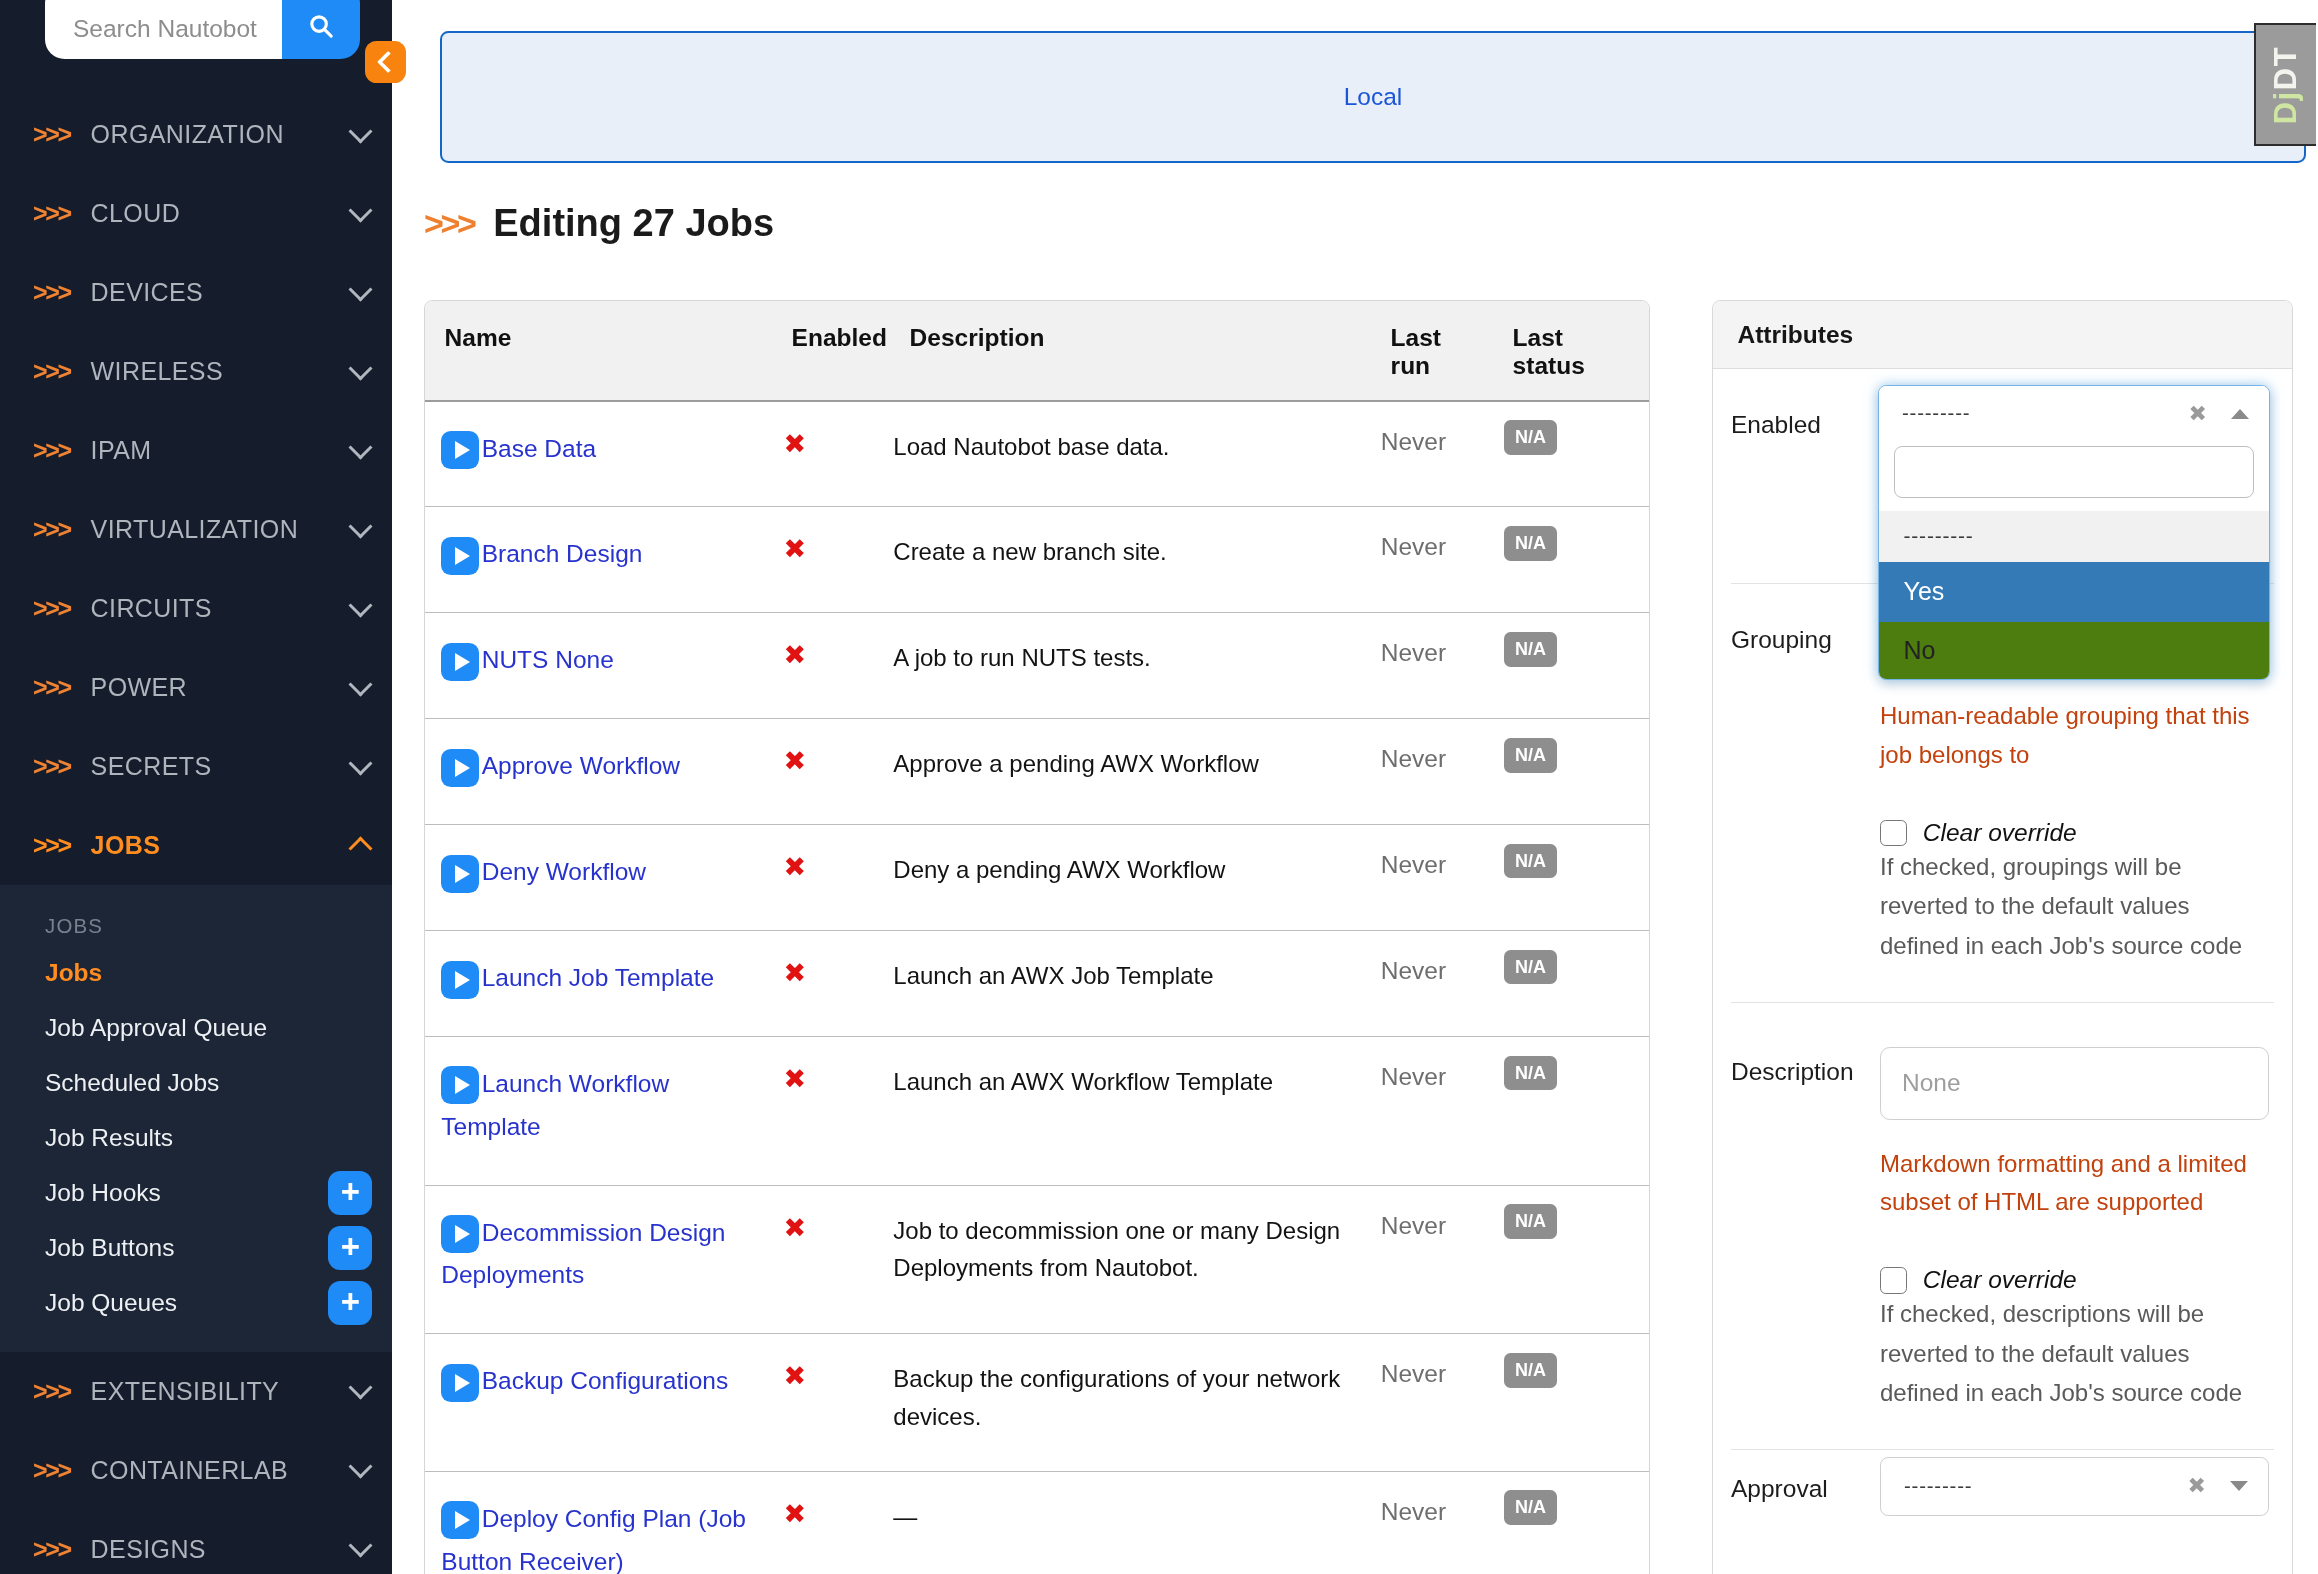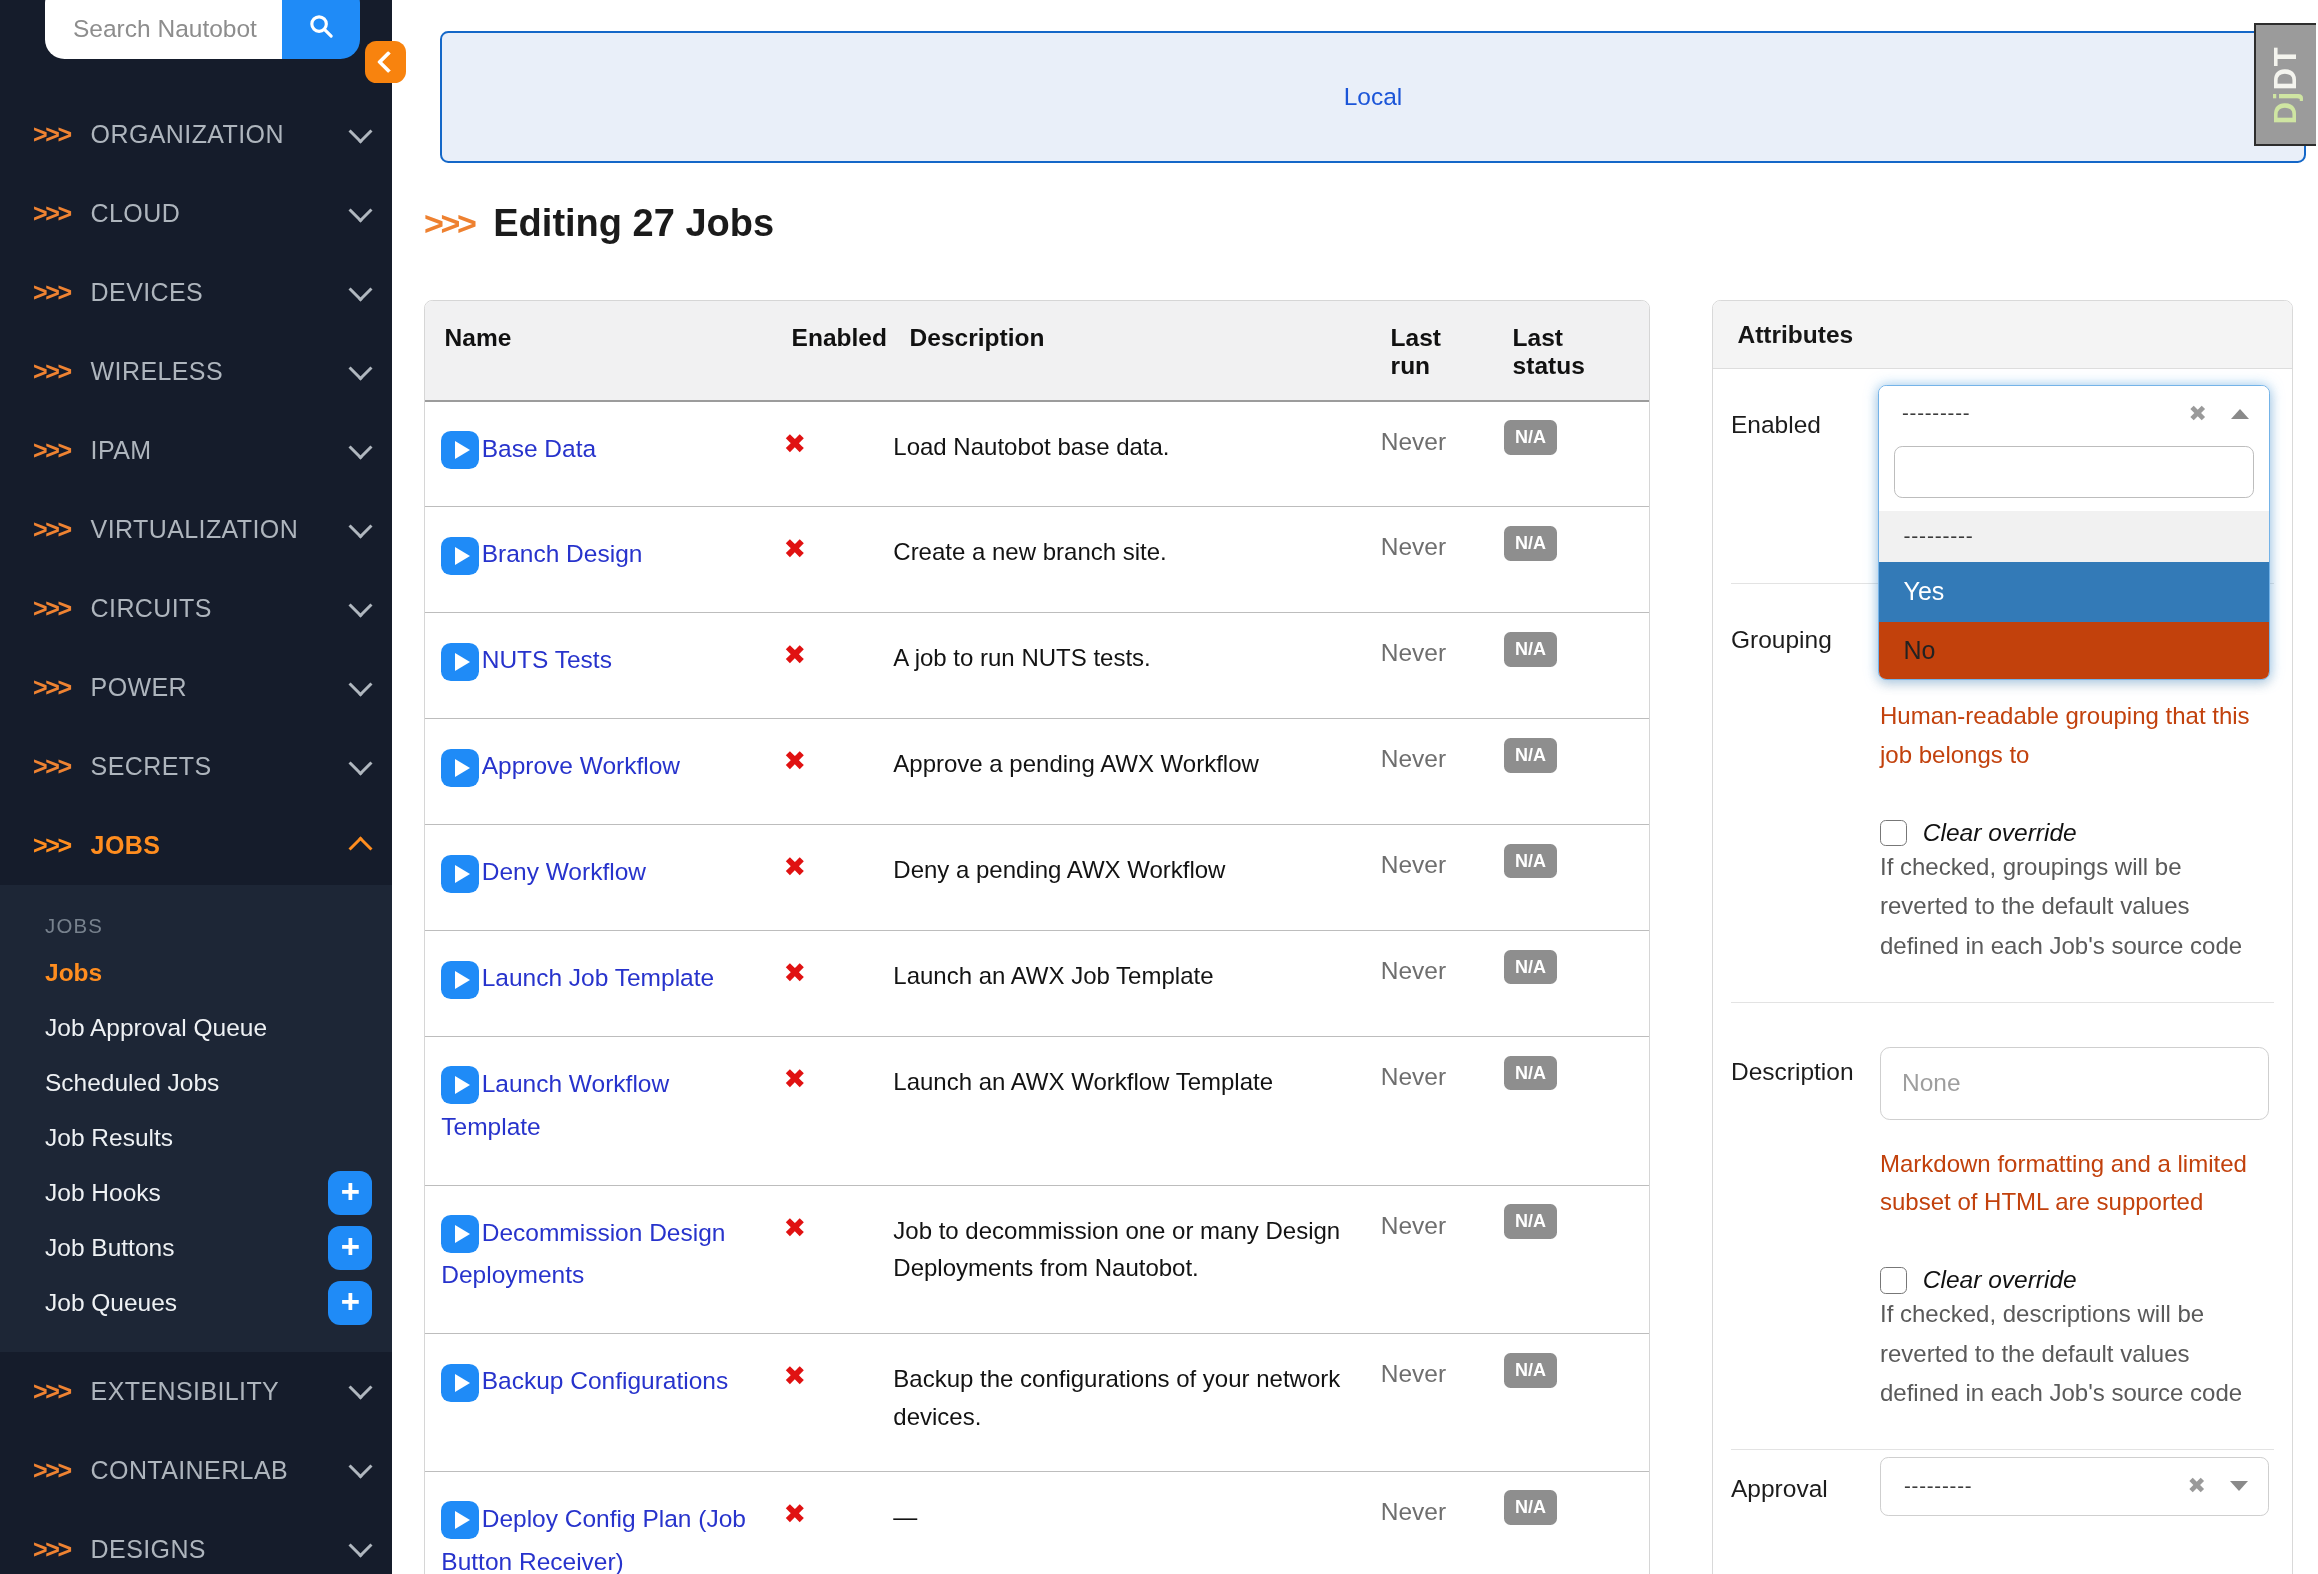--- a/index.html
+++ b/index.html
@@ -88,21 +88,21 @@
   .group-approval .group-label { padding-top:18px; }
 
   
   .sel2-open { position:absolute; left:1878px; top:385px; width:390px; z-index:50; background:#fff; border:1.6px solid #74b3e8; border-radius:8.2px; box-shadow:0 0 13px rgba(82,168,236,0.55), 0 4.9px 11.4px rgba(0,0,0,0.12); overflow:hidden; }
   .sel2-top { height:55px; display:flex; align-items:center; padding:0 19.6px 0 23px; background:#fff; }
   .sel2-search-wrap { padding:4.9px 14.7px 13px 14.7px; }
   .sel2-search { width:100%; box-sizing:border-box; height:52px; border:1.6px solid #bdbdbd; border-radius:8.2px; outline:none; font-size:23px; padding:0 16.3px; font-family:inherit; }
   .sel2-opt { display:flex; align-items:center; padding-left:24.5px; font-size:21px; color:#3a3a3a; cursor:pointer; }
   .opt-placeholder { height:51px; background:#f1f1f1; letter-spacing:0.8px; }
   .opt-highlight { height:60px; background:#337ab7; color:#fff; font-size:25px; font-weight:500; }
-  .opt-normal { height:57px; background:#c2410c; color:#222; font-size:25px; }
+  .opt-normal { height:57px; background:#4d7c0f; color:#222; font-size:25px; }
 </style>
 </head>
 <body>
 
 <div id="app">
 
   <aside class="sidebar">
     <div class="search-wrap">
       <input class="search-input" type="text" placeholder="Search Nautobot" style="">
       <button class="search-btn">
@@ -253,21 +253,21 @@
               <span class="tri"></span>
             </button><a class="job-link" href="#">Branch Design</a></div>
       <div class="td enabled-cell"><span class="xmark">✖</span></div>
       <div class="td desc-cell">Create a new branch site.</div>
       <div class="td lastrun-cell">Never</div>
       <div class="td status-cell"><span class="badge">N/A</span></div>
     </div>
         <div class="trow">
       <div class="td name-cell"><button class="playbtn">
               <span class="tri"></span>
-            </button><a class="job-link" href="#">NUTS Tests</a></div>
+            </button><a class="job-link" href="#">NUTS None</a></div>
       <div class="td enabled-cell"><span class="xmark">✖</span></div>
       <div class="td desc-cell">A job to run NUTS tests.</div>
       <div class="td lastrun-cell">Never</div>
       <div class="td status-cell"><span class="badge">N/A</span></div>
     </div>
         <div class="trow">
       <div class="td name-cell"><button class="playbtn">
               <span class="tri"></span>
             </button><a class="job-link" href="#">Approve Workflow</a></div>
       <div class="td enabled-cell"><span class="xmark">✖</span></div>

